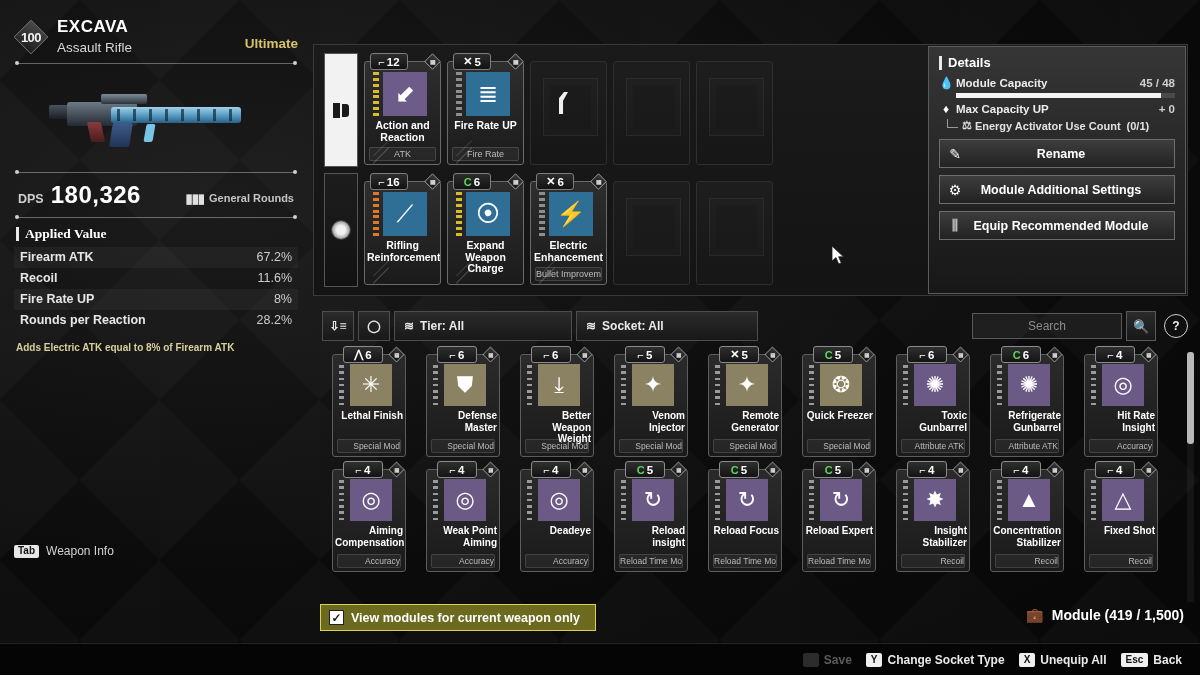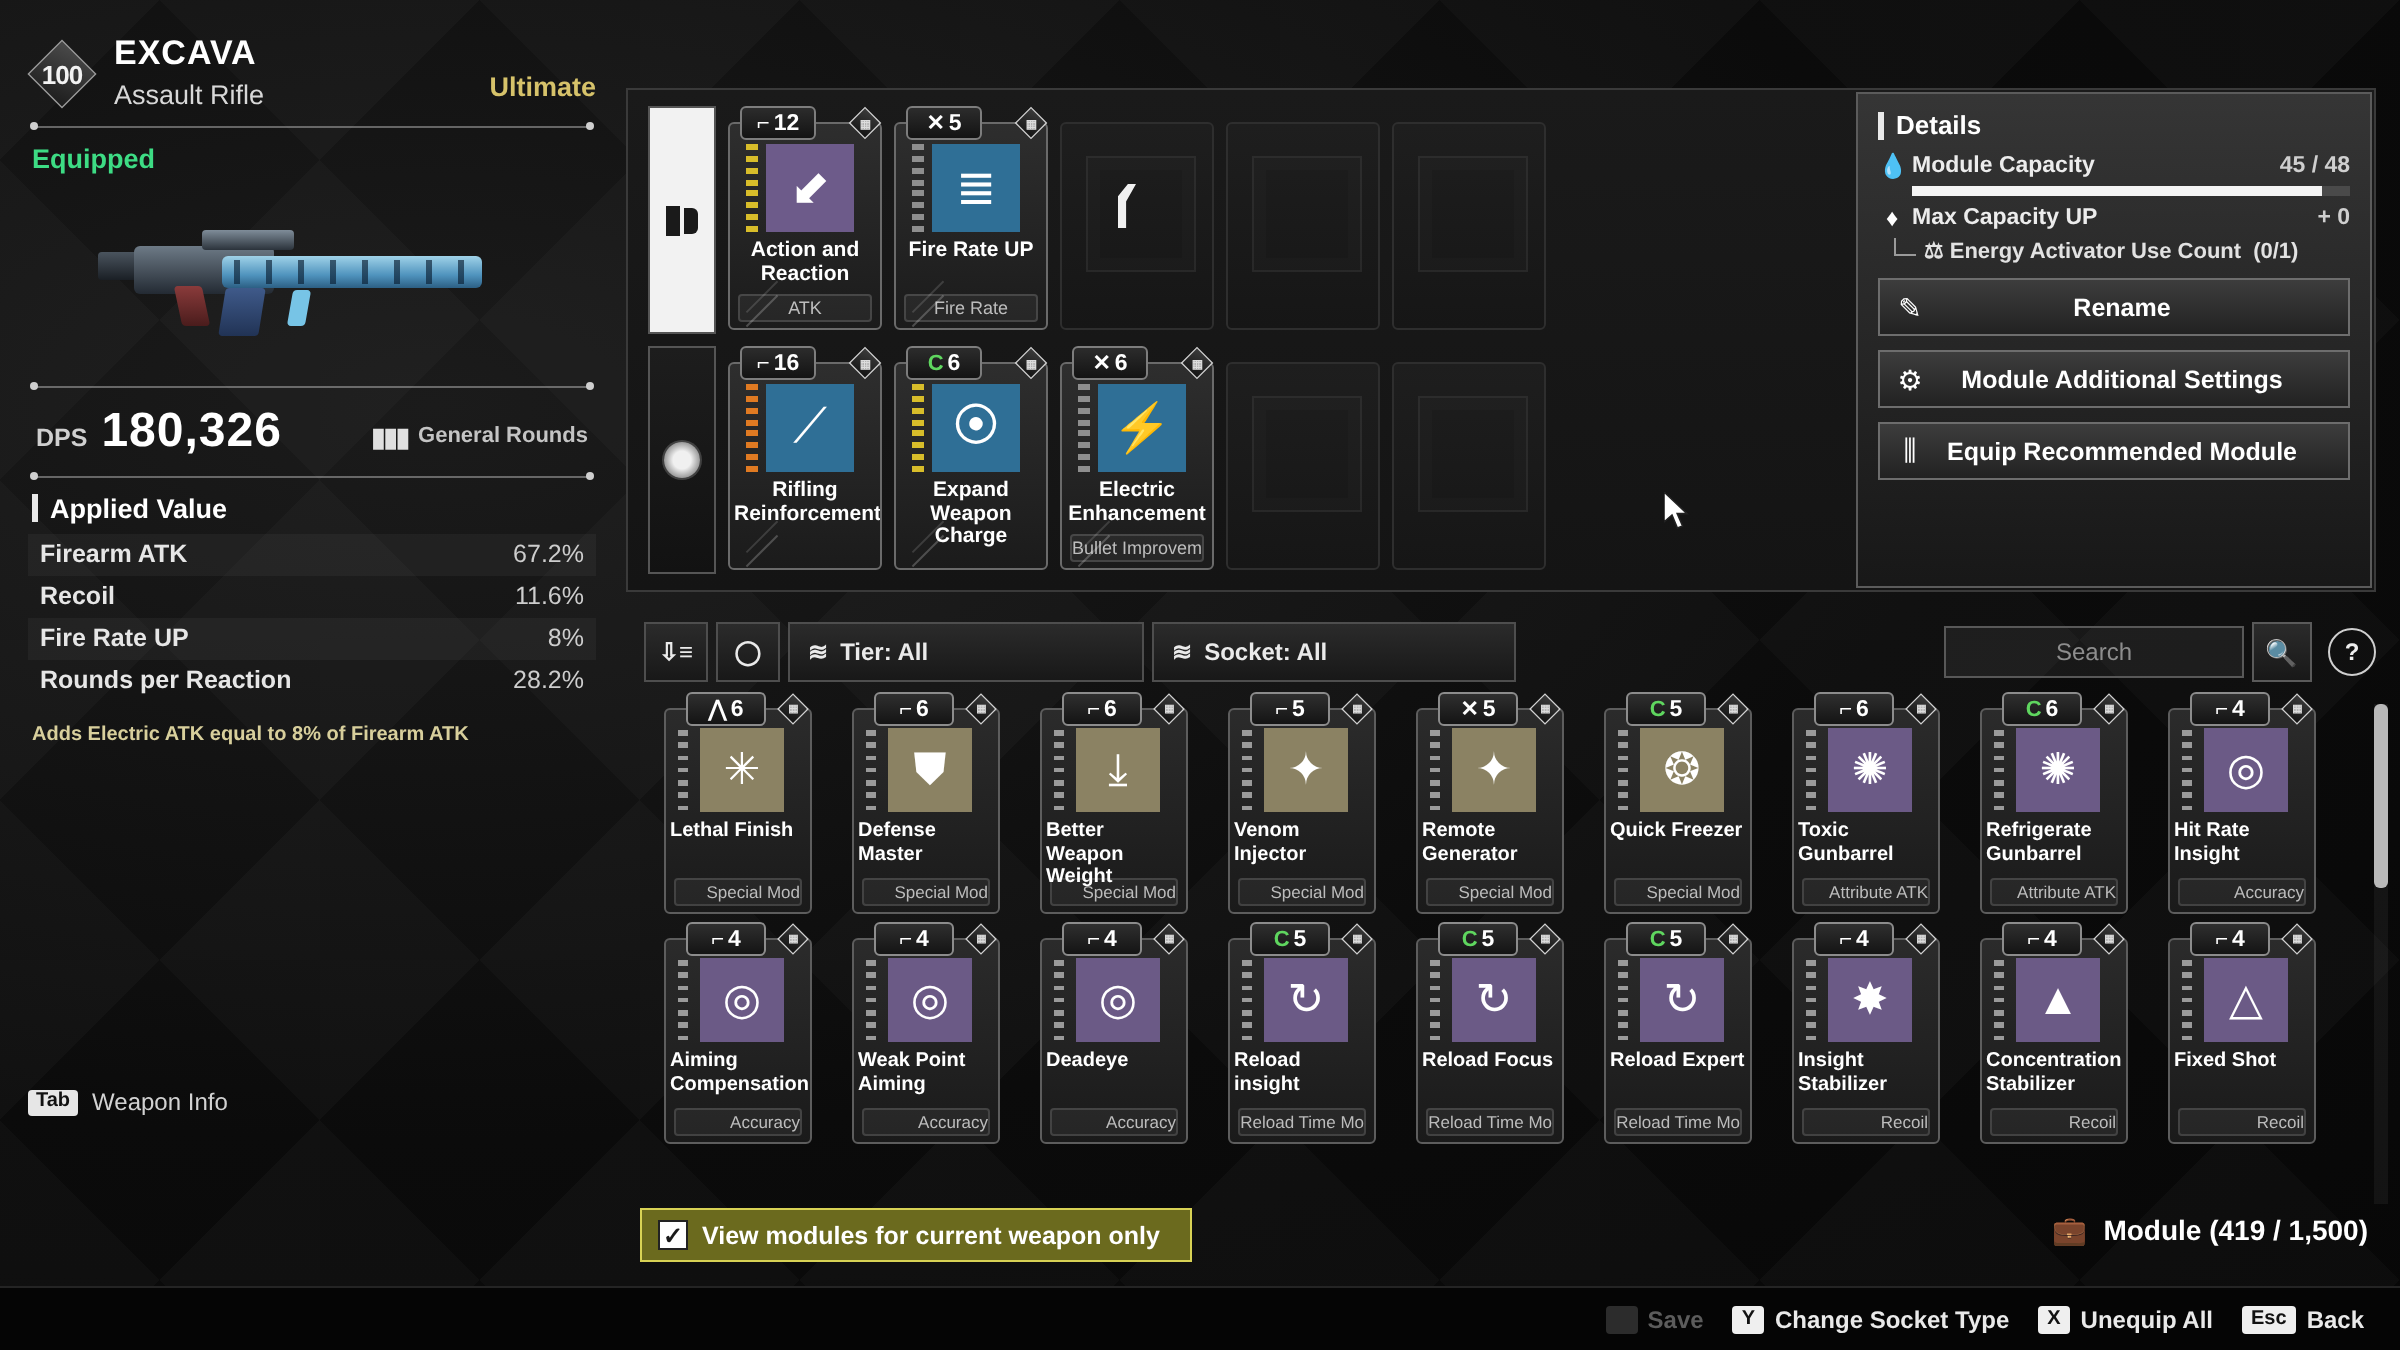--- a/index.html
+++ b/index.html
@@ -71,21 +71,21 @@
   .gun .accent{ position:absolute; left:96px; top:34px; width:9px; height:18px;
     background:#77c4e6; transform:skewX(-10deg); border-radius:2px;}
 
   .dps-row { display:flex; align-items:baseline; justify-content:space-between; padding:0 4px; margin-top:2px;}
   .dps-left { display:flex; align-items:baseline; gap:7px;}
   .dps-lbl { font-size:12.5px; font-weight:bold; color:#cfcfcf;}
   .dps-val { font-size:24px; font-weight:bold; color:#fff; letter-spacing:.5px;}
   .ammo { display:flex; align-items:center; gap:5px; font-size:11px; color:#c4c4c4; font-weight:bold;}
   .ammo-ico { letter-spacing:-1px; font-size:13px; color:#e0e0e0;}
 
-  .sec-title { display:flex; align-items:center; gap:6px; font-size:13.5px; font-weight:bold; color:#fff; margin:4px 0 5px 2px;}
+  .sec-title { display:flex; align-items:center; gap:6px; font-size:13.5px; font-weight:bold; color:#fff; margin:4px 0 5px 2px;font-family:Liberation Serif, serif;}
   .sec-bar { width:3px; height:14px; background:#e9e9e9; display:inline-block;}
   .stat-row { display:flex; justify-content:space-between; align-items:center;
     padding:3.5px 6px; font-size:12.5px; }
   .stat-row:nth-child(odd) { background:rgba(255,255,255,.045); }
   .stat-row .k { color:#e6e6e6; font-weight:bold;}
   .stat-row .v { color:#cdcdcd;}
   .desc { font-size:10px; color:#d8cf9c; font-weight:bold; margin:10px 2px 0 2px; line-height:1.3;}
 
   .tabhint { position:absolute; left:14px; bottom:42px; display:flex; align-items:center; gap:7px; font-size:12px; color:#d2d2d2;}
   .keycap { background:#e6e6e6; color:#111; font-size:10px; font-weight:bold; border-radius:2px; padding:1.5px 4px; line-height:1;}
@@ -261,21 +261,21 @@
     background:linear-gradient(180deg,#2b2b2b,#1a1a1a);
     border:1px solid #5d5d5d; border-radius:3px; overflow:hidden;
   }
   .gcard .gicobox {
     position:absolute; left:17px; top:9px; width:42px; height:42px;
     display:flex; align-items:center; justify-content:center; font-size:22px; color:#fff;
   }
   .gcard .genergy { position:absolute; left:6px; top:10px; width:5px; height:40px;
     display:flex; flex-direction:column; justify-content:space-between;}
   .gcard .genergy span { display:block; height:2.5px; background:#9a9a9a;}
-  .gcard .gname { position:absolute; left:2px; right:2px; top:55px; text-align:left;
+  .gcard .gname { position:absolute; left:2px; right:2px; top:55px; text-align:right;
     font-size:10px; font-weight:bold; color:#fff; line-height:1.15;}
   .gcard .gtype { position:absolute; left:4px; right:4px; bottom:3px; text-align:right;
     font-size:8.5px; color:#bcbcbc; background:rgba(255,255,255,.05);
     border:1px solid rgba(255,255,255,.13); border-radius:2px; padding:1px 0;
     white-space:nowrap; overflow:hidden;}
 
   #gscroll { position:absolute; right:6px; top:352px; width:7px; height:250px; background:rgba(255,255,255,.05);}
   #gscroll i { position:absolute; left:0; top:0; width:7px; height:92px; background:#b9b9b9; border-radius:3px;}
 
   
@@ -316,21 +316,20 @@
         <div class="dnum">100</div>
       </div>
       <div class="wep-names">
         <div class="wep-name">EXCAVA</div>
         <div class="wep-sub">Assault Rifle</div>
       </div>
       <div class="wep-rarity">Ultimate</div>
     </div>
 
     <div class="hr-dot"></div>
-    <div class="equipped">Equipped</div>
 
     <div class="wep-art">
       <div class="gun">
         <div class="stock"></div>
           <div class="body"></div>
           <div class="scope"></div>
         <div class="barrel"></div>
           <div class="mag"></div>
           <div class="grip"></div>
           <div class="accent"></div>

